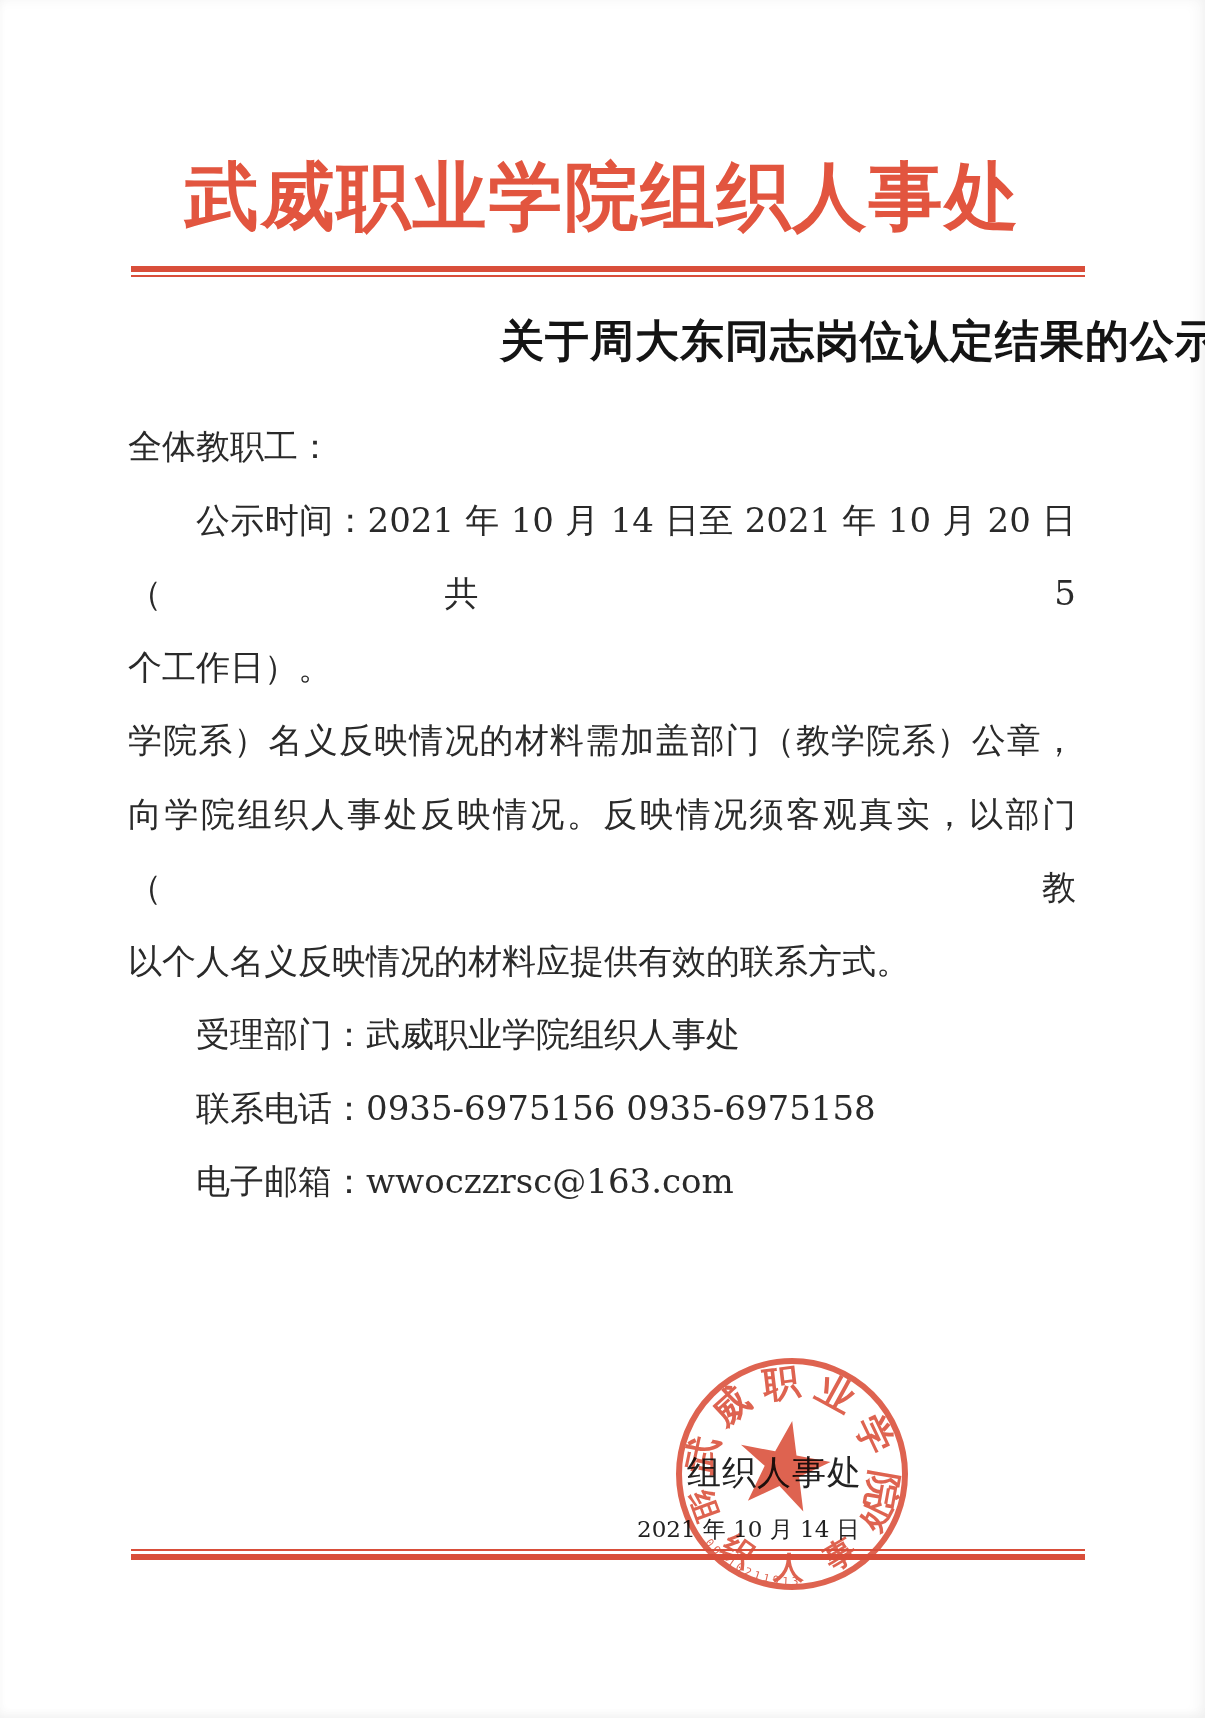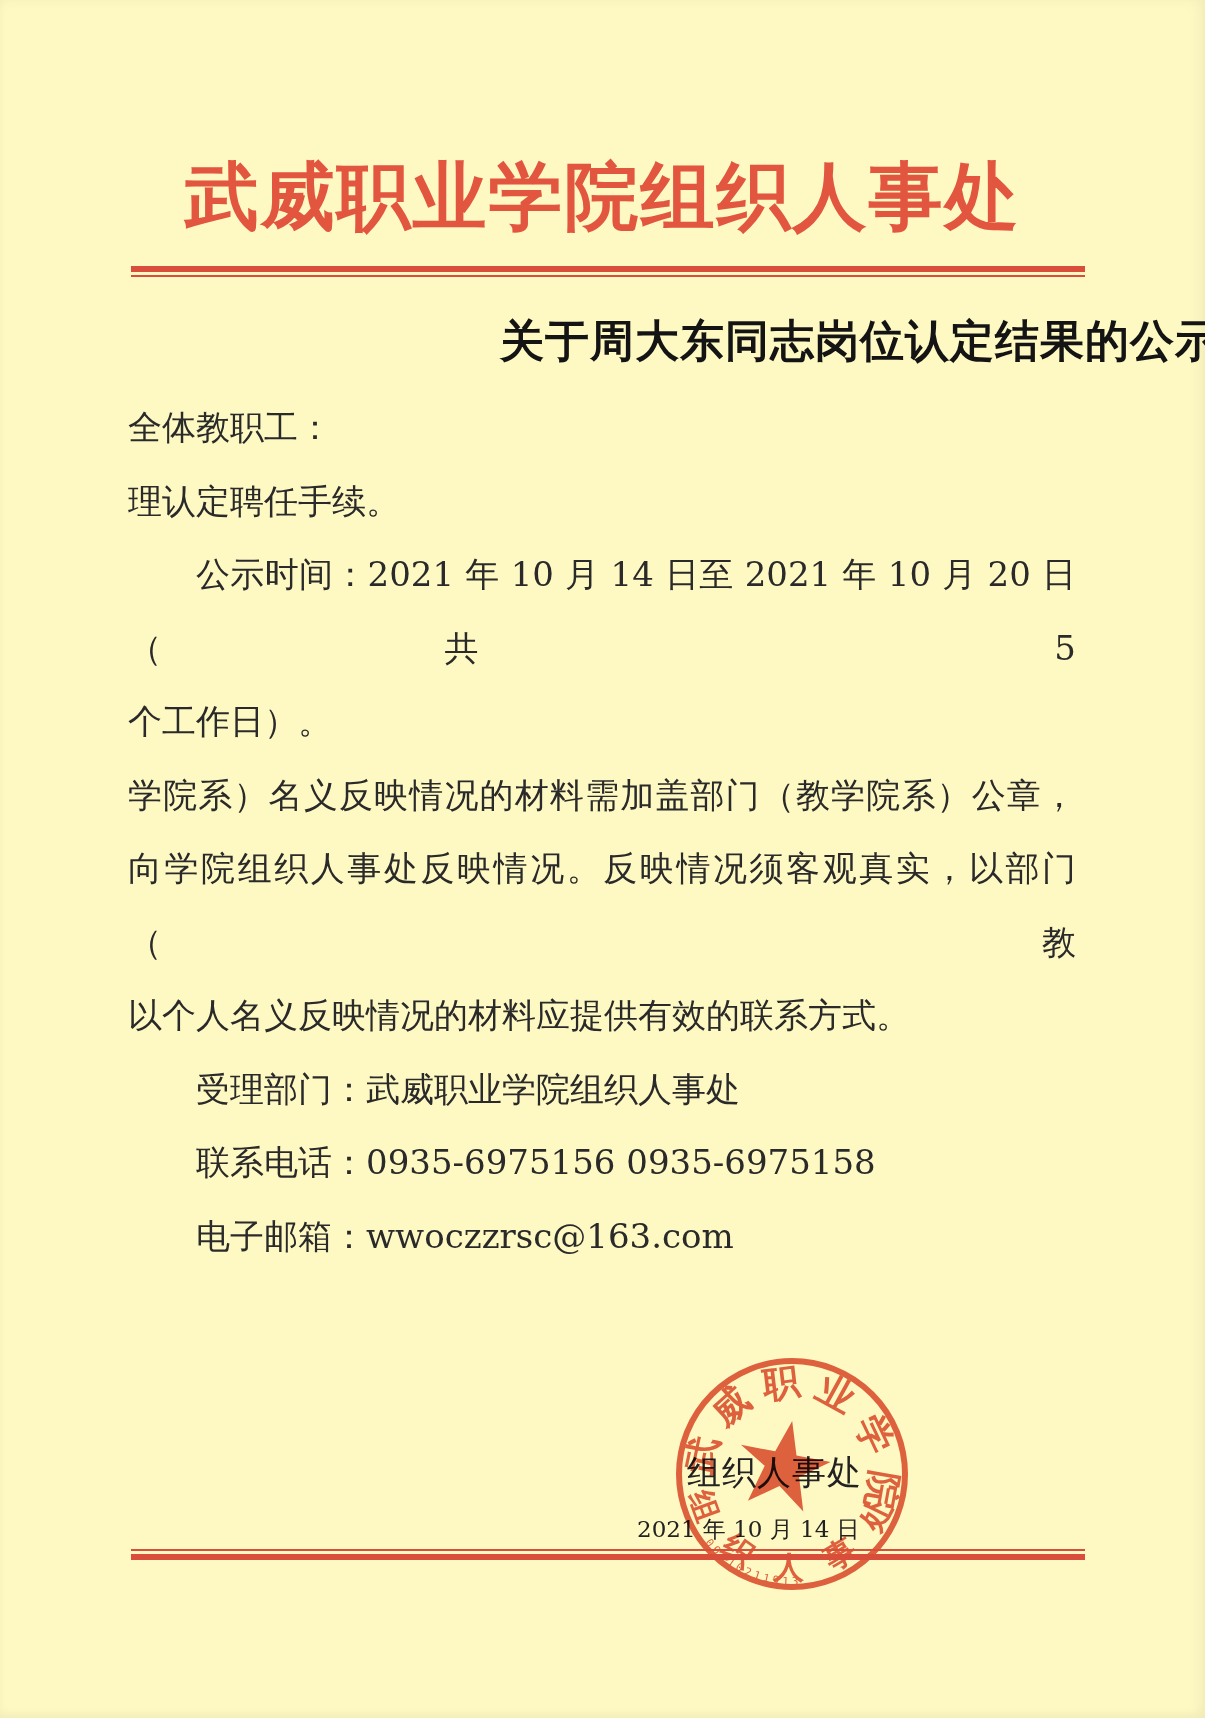--- a/index.html
+++ b/index.html
@@ -5,21 +5,21 @@
   html, body {
     margin: 0;
     padding: 0;
     background: #e8e8e6;
   }
   .page {
     position: relative;
     width: 1205px;
     height: 1718px;
     margin: 0 auto;
-    background: #fef9c3;
+    background: #ffffff;
     overflow: hidden;
     box-shadow: inset -6px 0 14px rgba(0,0,0,0.04), inset 0 -4px 10px rgba(0,0,0,0.03);
     font-family: "DejaVu Serif", "Liberation Serif", serif;
   }
 
   
   .org-title {
     position: absolute;
     top: 150px;
     left: 0;
@@ -61,21 +61,21 @@
     font-weight: 700;
     font-size: 44px;
     letter-spacing: 1px;
     color: #141414;
     white-space: nowrap;
   }
 
   
   .body-text {
     position: absolute;
-    top: 391px;
+    top: 410px;
     left: 128px;
     width: 948px;
     font-size: 34px;
     line-height: 73.5px;
     color: #2a2a2a;
   }
   .line { width: 100%; }
   .indent { text-indent: 2em; }
   .fill {
     text-align: justify;
@@ -140,21 +140,20 @@
 <div class="page">
 
   <div class="org-title">武威职业学院组织人事处</div>
 
   <div class="rule rule-top"></div>
 
   <div class="doc-title">关于周大东同志岗位认定结果的公示</div>
 
   <div class="body-text">
     <div class="line">全体教职工：</div>
-    <div class="line">理认定聘任手续。</div>
     <div class="line indent fill">公示时间：2021 年 10 月 14 日至 2021 年 10 月 20 日（共 5</div>
     <div class="line">个工作日）。</div>
     <div class="line fill">学院系）名义反映情况的材料需加盖部门（教学院系）公章，</div>
     <div class="line fill">向学院组织人事处反映情况。反映情况须客观真实，以部门（教</div>
     <div class="line">以个人名义反映情况的材料应提供有效的联系方式。</div>
     <div class="line indent">受理部门：武威职业学院组织人事处</div>
     <div class="line indent">联系电话：0935-6975156  0935-6975158</div>
     <div class="line indent">电子邮箱：wwoczzrsc@163.com</div>
   </div>
 

